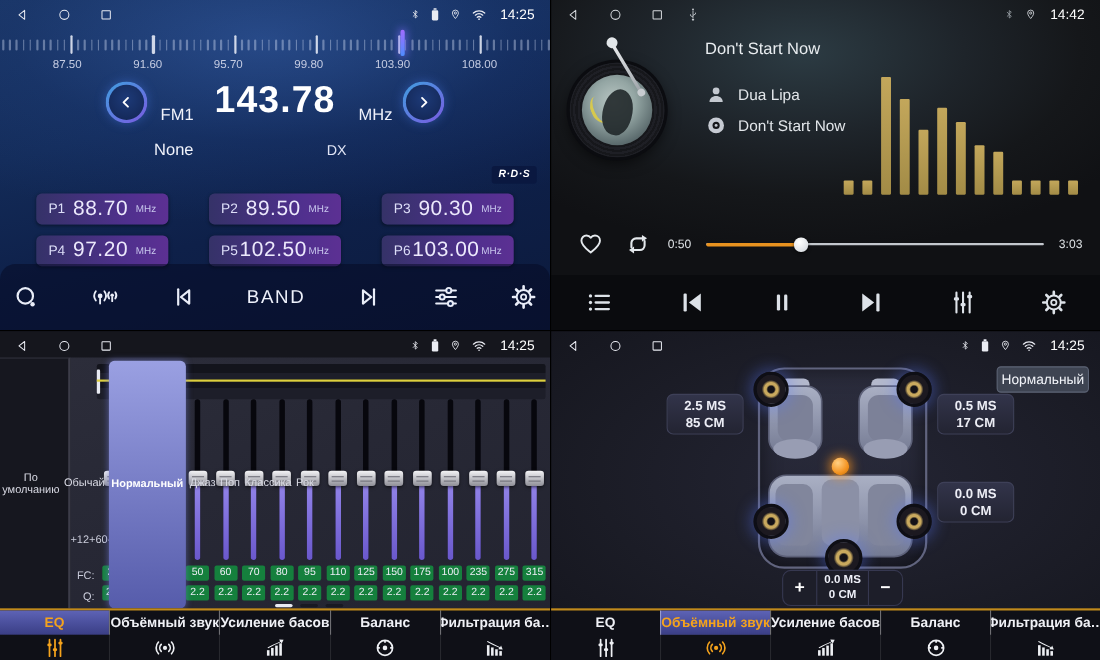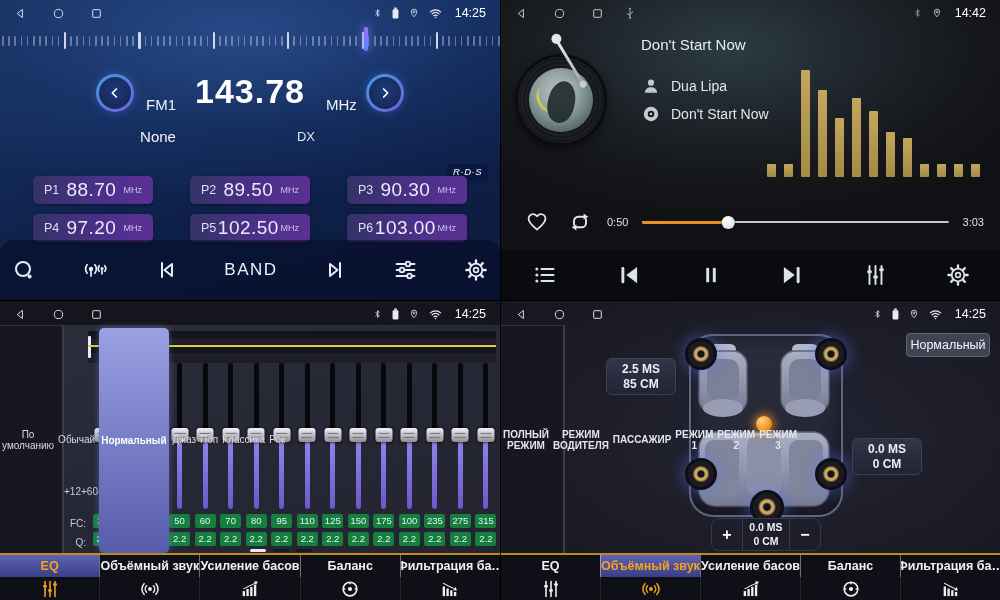--- a/index.html
+++ b/index.html
@@ -40,22 +40,22 @@
       background:linear-gradient(140deg,#3f9fe0,#7a5ae0) padding-box;
       box-shadow:0 0 10px rgba(70,120,230,.45);display:flex;align-items:center;justify-content:center;color:#fff;}
   .roundbtn .inner{width:32px;height:32px;border-radius:50%;background:radial-gradient(circle at 50% 40%,#1d3a78,#122450);
       display:flex;align-items:center;justify-content:center;}
   #btn-tune-down{left:96px;} #btn-tune-up{left:366px;}
   .bandlbl{position:absolute;left:138px;top:26px;width:46px;text-align:center;font-size:15px;color:#f0f2fa;}
   .freq{position:absolute;left:188px;top:2px;width:124px;text-align:center;font-size:34px;font-weight:700;color:#fff;letter-spacing:1px;}
   .funit{position:absolute;left:326px;top:26px;font-size:15px;color:#eef0fa;}
   .subrow-none{position:absolute;left:120px;top:128px;width:76px;text-align:center;font-size:15px;color:#f2f4fc;}
   .subrow-dx{position:absolute;left:288px;top:129px;width:36px;text-align:center;font-size:13px;color:#dfe4f5;}
-  .rds{position:absolute;right:12px;top:164px;padding:2px 6px 3px;border-radius:3px;background:#0a1840;
-      color:#fff;font-size:9.5px;font-weight:400;font-style:italic;letter-spacing:.5px;}
+  .rds{position:absolute;right:12px;top:151px;padding:2px 6px 3px;border-radius:3px;background:#0a1840;
+      color:#fff;font-size:9.5px;font-weight:700;font-style:italic;letter-spacing:.5px;}
   .presets{position:absolute;left:33px;right:33px;top:176px;display:grid;grid-template-columns:repeat(3,1fr);
       column-gap:37px;row-gap:10px;}
   .preset{height:28px;border-radius:5px;display:flex;align-items:center;padding:0 11px;
       background:linear-gradient(90deg,#353268,#50308e 70%,#5c3093);box-shadow:0 1px 3px rgba(0,0,0,.4);}
   .pnum{font-size:12.5px;color:#dddef8;}
   .pfreq{flex:1;text-align:center;font-size:19px;color:#ece9fc;letter-spacing:.5px;}
   .punit{font-size:9px;color:#c9c8ee;}
   .rtoolbar{position:absolute;left:0;right:0;bottom:0;height:60px;border-radius:14px 14px 0 0;
       background:rgba(6,10,34,.52);display:flex;align-items:center;justify-content:space-between;
       padding:0 12px;color:#e9edf8;}
@@ -297,20 +297,29 @@
           <div class="tick" style="left: 454.6px;"></div>
           <div class="tick" style="left: 460.8px;"></div>
           <div class="tick" style="left: 467px;"></div>
           <div class="tick" style="left: 473.2px;"></div>
           <div class="tick" style="left: 479.4px;"></div>
           <div class="tick" style="left: 485.6px;"></div>
           <div class="tick" style="left: 491.8px;"></div>
           <div class="tick" style="left: 498px;"></div>
         </div>
       <div class="needle" style="left: 73.2%;"></div>
+      <div class="rlabels">
+
+      <span class="rlabel">87.50</span>
+          <span class="rlabel">91.60</span>
+          <span class="rlabel">95.70</span>
+          <span class="rlabel">99.80</span>
+          <span class="rlabel">103.90</span>
+          <span class="rlabel">108.00</span>
+        </div>
     </div>
 
     <div class="tuner">
       <button class="roundbtn" id="btn-tune-down">
           <span class="inner">
             <svg width="16" height="16" viewBox="0 0 24 24" fill="none" stroke="#fff" stroke-width="2.6" stroke-linecap="round" stroke-linejoin="round">
               <polyline points="14,6 8,12 14,18"></polyline>
             </svg>
           </span>
         </button>
@@ -925,41 +934,20 @@
               <path d="M2.5 7a14 14 0 0 1 19 0"></path>
               <path d="M5.8 10.5a9.3 9.3 0 0 1 12.4 0"></path>
               <path d="M9 14a4.8 4.8 0 0 1 6 0"></path>
               <circle cx="12" cy="17.2" r="1.4" fill="currentColor" stroke="none"></circle>
             </svg>
           </span>
         <span class="time">14:25</span>
       </div>
     </div>
 
-    <div class="side">
-
-    <div class="sitem bold">
-          <span>ПОЛНЫЙ РЕЖИМ</span>
-        </div>
-        <div class="sitem bold">
-          <span>РЕЖИМ ВОДИТЕЛЯ</span>
-        </div>
-        <div class="sitem bold">
-          <span>ПАССАЖИР</span>
-        </div>
-        <div class="sitem bold">
-          <span>РЕЖИМ 1</span>
-        </div>
-        <div class="sitem bold">
-          <span>РЕЖИМ 2</span>
-        </div>
-        <div class="sitem bold">
-          <span>РЕЖИМ 3</span>
-        </div>
-      </div>
 
     <button class="profile">Нормальный</button>
 
     <div class="car">
       <svg width="146" height="175" viewBox="0 0 146 175" style="position:absolute;left:0;top:0">
         <defs>
           <linearGradient id="seatG" x1="0" y1="0" x2="0" y2="1">
             <stop offset="0" stop-color="#aab0c4"></stop>
               <stop offset=".5" stop-color="#9096ad"></stop>
               <stop offset="1" stop-color="#747a92"></stop>
@@ -989,20 +977,24 @@
       <div class="spk rl"></div>
       <div class="spk rr"></div>
       <div class="spk sub"></div>
       <div class="listener"></div>
     </div>
 
     <button class="dbtn fl">
       <span>2.5 MS</span>
       <span>85 CM</span>
     </button>
+    <button class="dbtn fr">
+      <span>0.5 MS</span>
+      <span>17 CM</span>
+    </button>
     <button class="dbtn rr">
       <span>0.0 MS</span>
       <span>0 CM</span>
     </button>
 
     <div class="centerctl">
       <button class="cbtn">+</button>
       <div class="cval">
         <span>0.0 MS</span>
         <span>0 CM</span>

